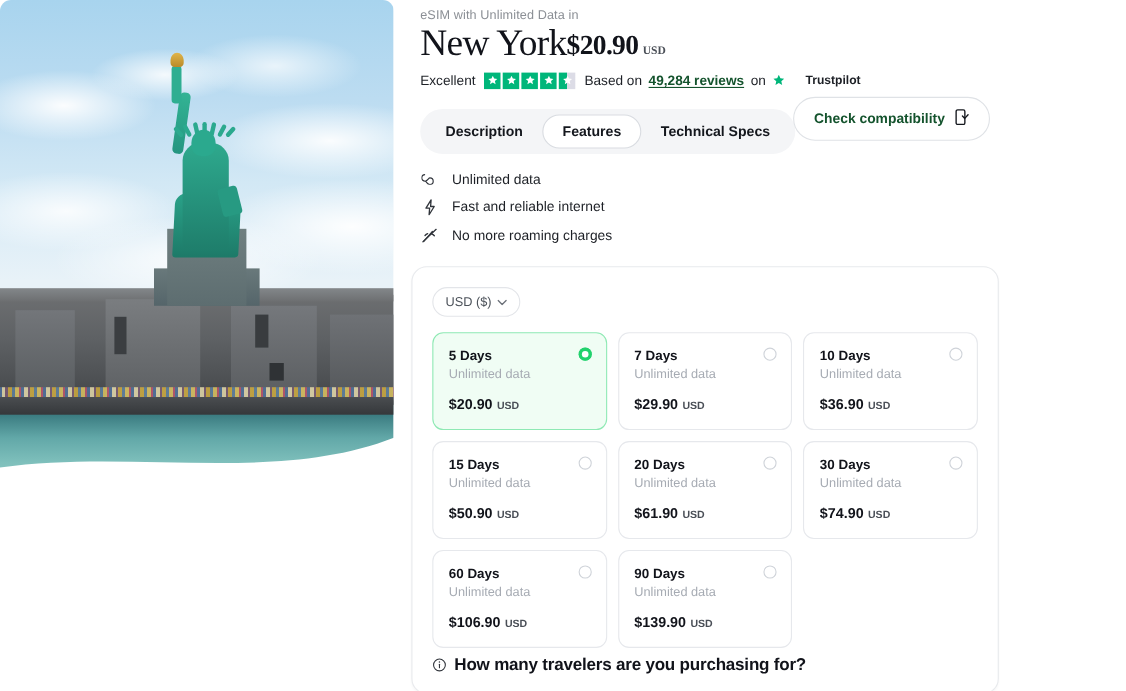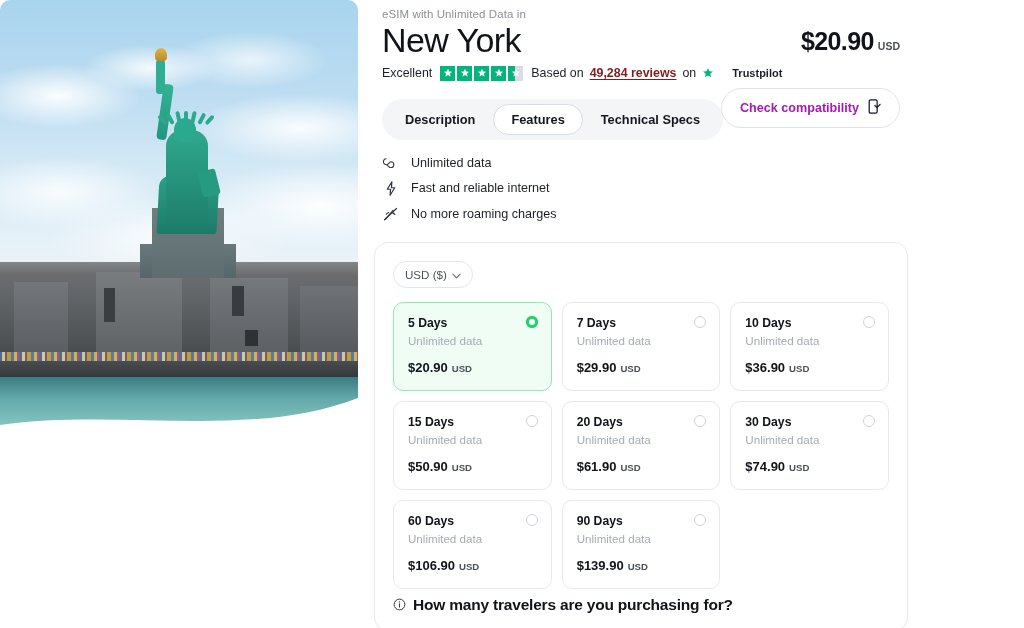--- a/index.html
+++ b/index.html
@@ -125,34 +125,34 @@
     background: #279a82; border-radius: 3px; transform: rotate(-14deg);
   }
 
   
   .content {
     flex: 1; position: relative;
     padding: 8px 24px 0 24px;
     background: #ffffff;
   }
   .eyebrow { font-size: 11.5px; color: #8b8f95; letter-spacing: .1px; }
-  .title-row { display: flex; align-items: flex-end; justify-content: space-between; margin-top: 2px; }
+  .title-row { display: flex; align-items: flex-end; justify-content: flex-start; margin-top: 2px; font-family: Liberation Serif, serif; }
   .title { font-size: 34px; font-weight: 400; color: #11131a; letter-spacing: -.6px; line-height: 1.08; }
   .price-box { display: flex; align-items: baseline; gap: 4px; padding-bottom: 3px; }
   .price { font-size: 25px; font-weight: 700; color: #11131a; letter-spacing: -.6px; }
   .price-cur { font-size: 10.5px; font-weight: 600; color: #4a4f57; }
 
   .rating-row { display: flex; align-items: center; gap: 6px; margin-top: 7px; font-size: 12.4px; color: #2b2f36; }
   .rating-label { font-weight: 400; color: #1d2026; }
   .stars { display: flex; gap: 2px; margin: 0 2px; }
   .star { width: 15px; height: 15px; background: #00b67a; display: flex; align-items: center; justify-content: center; }
   .star.half { background: linear-gradient(90deg, #00b67a 50%, #dcdce6 50%); }
   .star svg { display: block; }
   .based { color: #1d2026; }
-  .reviews { font-weight: 700; color: #7f1d1d; text-decoration: underline; text-underline-offset: 2px; }
+  .reviews { font-weight: 700; color: #14532d; text-decoration: underline; text-underline-offset: 2px; }
   .tp { display: inline-flex; align-items: flex-start; gap: 18px; }
   .tp-name { font-size: 11px; font-weight: 600; color: #1d2026; }
 
   .tabs {
     margin-top: 18px;
     display: inline-flex; align-items: center; gap: 0;
     background: #f4f5f7; border-radius: 22px; padding: 5px;
   }
   .tab {
     font-size: 12.8px; font-weight: 700; color: #14171d;
@@ -162,21 +162,21 @@
   .tab.active { background: #ffffff; border-color: #d9dce1; }
 
   .features { margin-top: 16px; display: flex; flex-direction: column; gap: 11px; }
   .feature { display: flex; align-items: center; gap: 12px; font-size: 12.6px; color: #1d2026; }
   .feat-ic { width: 17px; display: flex; justify-content: center; color: #30343b; }
 
   .compat-btn {
     position: absolute; right: 24px; top: 88px;
     display: inline-flex; align-items: center; gap: 9px;
     background: #fff; border: 1px solid #dfe2e6; border-radius: 22px;
-    padding: 10px 18px; font-size: 12.6px; font-weight: 700; color: #a21caf;
+    padding: 10px 18px; font-size: 12.6px; font-weight: 700; color: #14532d;
     cursor: pointer;
   }
 
   
   .panel {
     margin: 20px -8px 0 -8px;
     background: #fff; border: 1px solid #e8eaed;
     border-radius: 14px; padding: 18px 18px 16px 18px;
     box-shadow: 0 1px 2px rgba(16,24,40,.03);
   }

